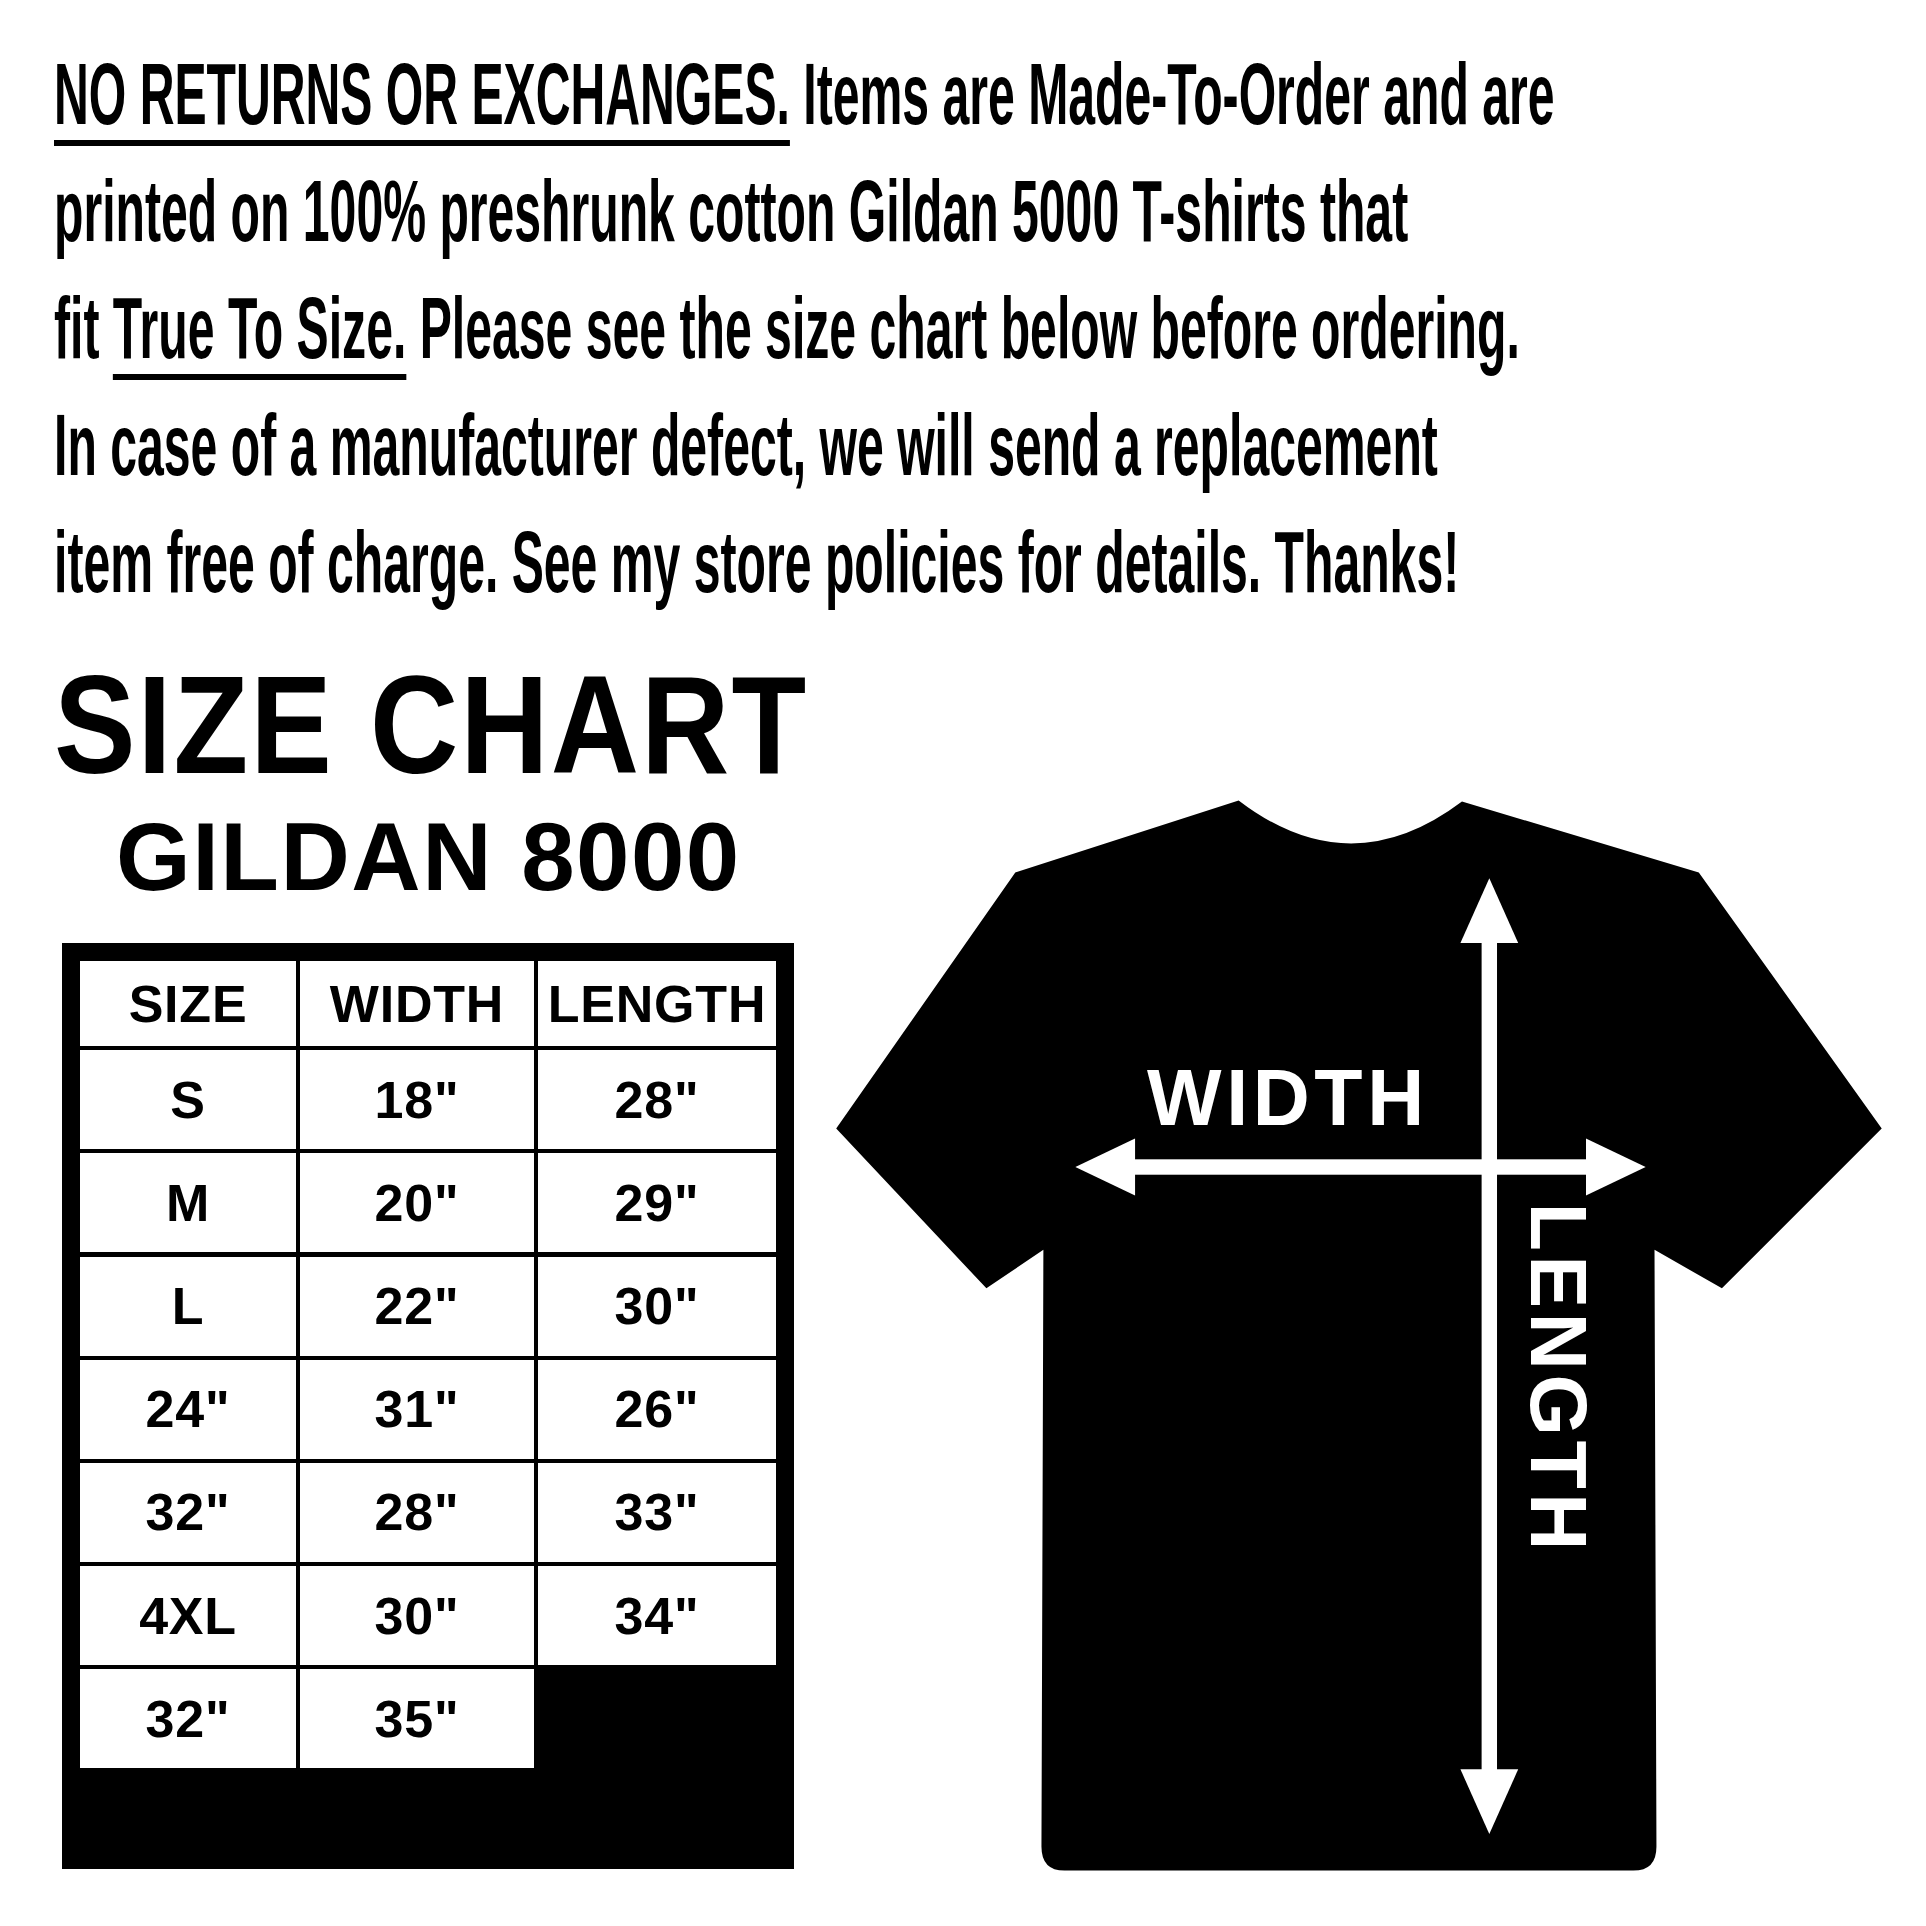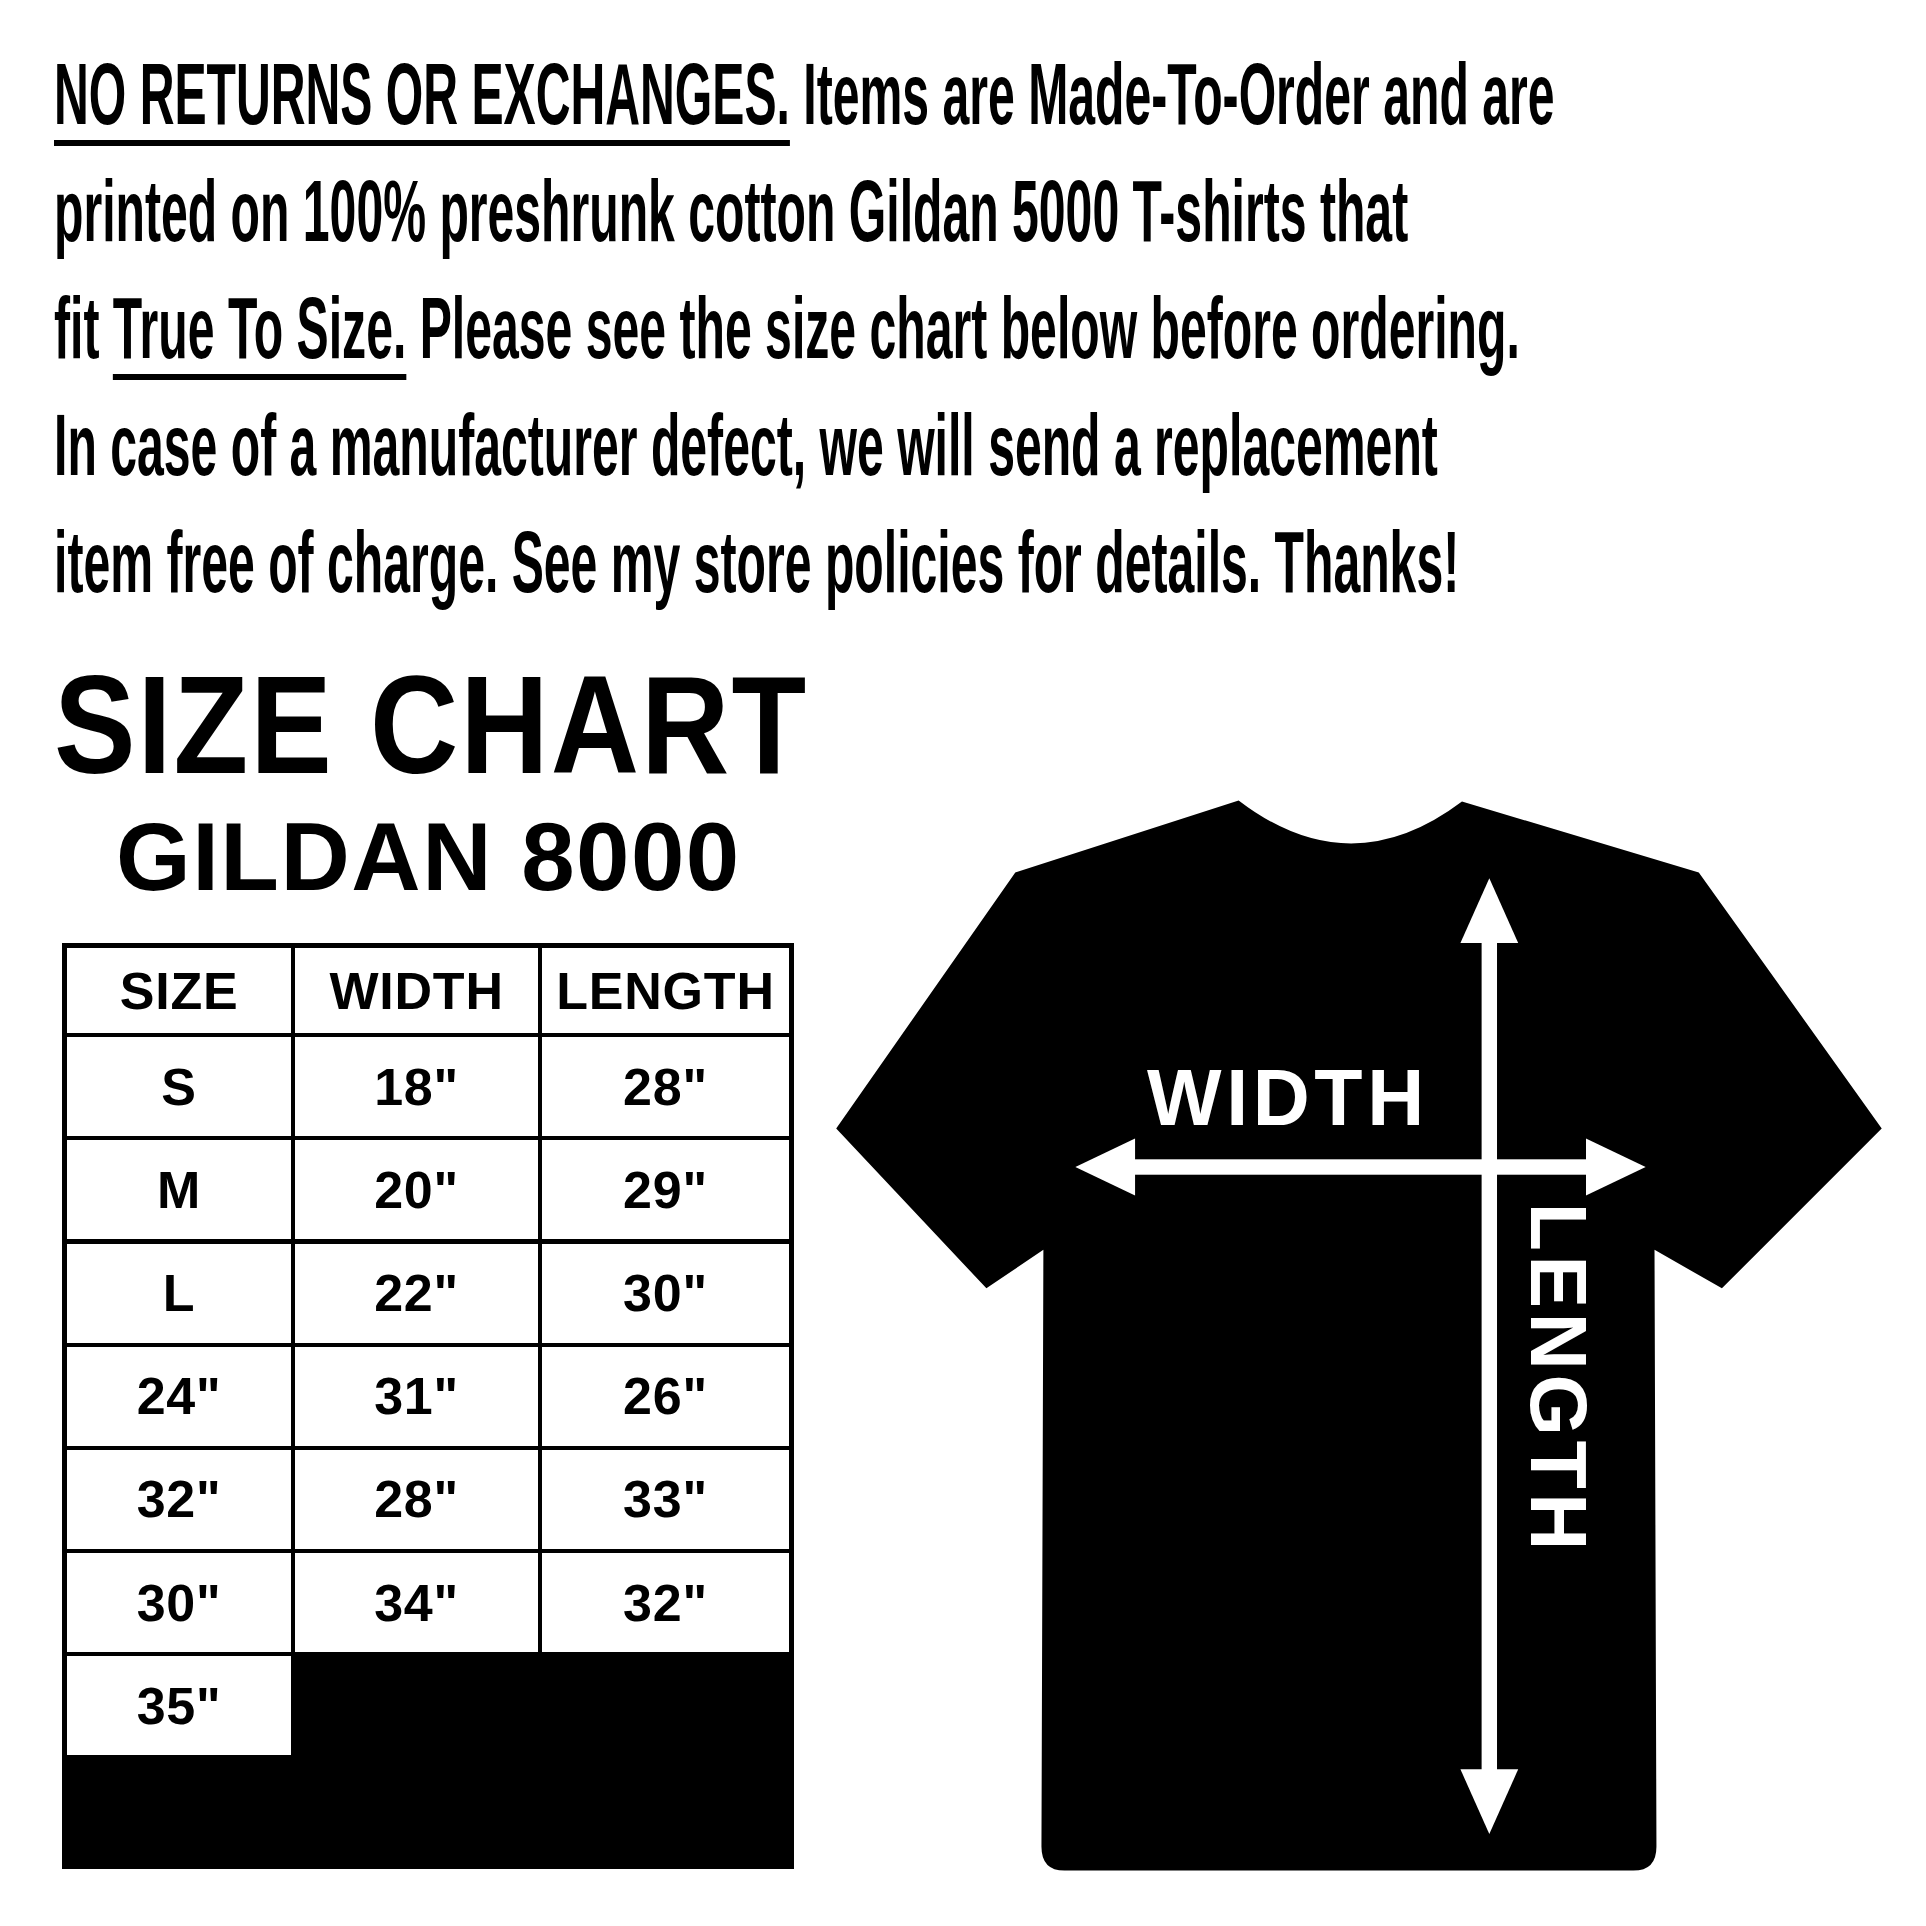--- a/index.html
+++ b/index.html
@@ -33,21 +33,21 @@
     transform:scaleX(0.88);transform-origin:left top;white-space:nowrap;
   }
   .gildan-subtitle{
     position:absolute;left:116px;top:809px;
     font-size:96px;font-weight:bold;letter-spacing:1.5px;line-height:1;white-space:nowrap;
   }
   
   .size-table{
     position:absolute;left:62px;top:943px;
     width:732px;height:926px;box-sizing:border-box;
-    background:#000;padding:5px;
+    background:#000;padding:18px;
     display:grid;
     grid-template-columns:580fr 627fr 639fr;
     grid-template-rows:85px repeat(8,99px);
     gap:4.2px;
   }
   .cell{
     background:#fff;display:flex;align-items:center;justify-content:center;
     font-weight:bold;font-size:52px;letter-spacing:0.8px;color:#000;
   }
   
@@ -83,20 +83,21 @@
     <div class="cell">29"</div>
     <div class="cell">L</div>
     <div class="cell">22"</div>
     <div class="cell">30"</div>
     <div class="cell">24"</div>
     <div class="cell">31"</div>
     <div class="cell">26"</div>
     <div class="cell">32"</div>
     <div class="cell">28"</div>
     <div class="cell">33"</div>
+    <div class="cell">4XL</div>
     <div class="cell">30"</div>
     <div class="cell">34"</div>
     <div class="cell">32"</div>
     <div class="cell">35"</div>
   </div>
 
 <svg class="shirt-svg" viewBox="0 0 2950 3000" xmlns="http://www.w3.org/2000/svg">
   <path fill="#000000" d="M 1165 78
            L 585 265
            L 120 930

